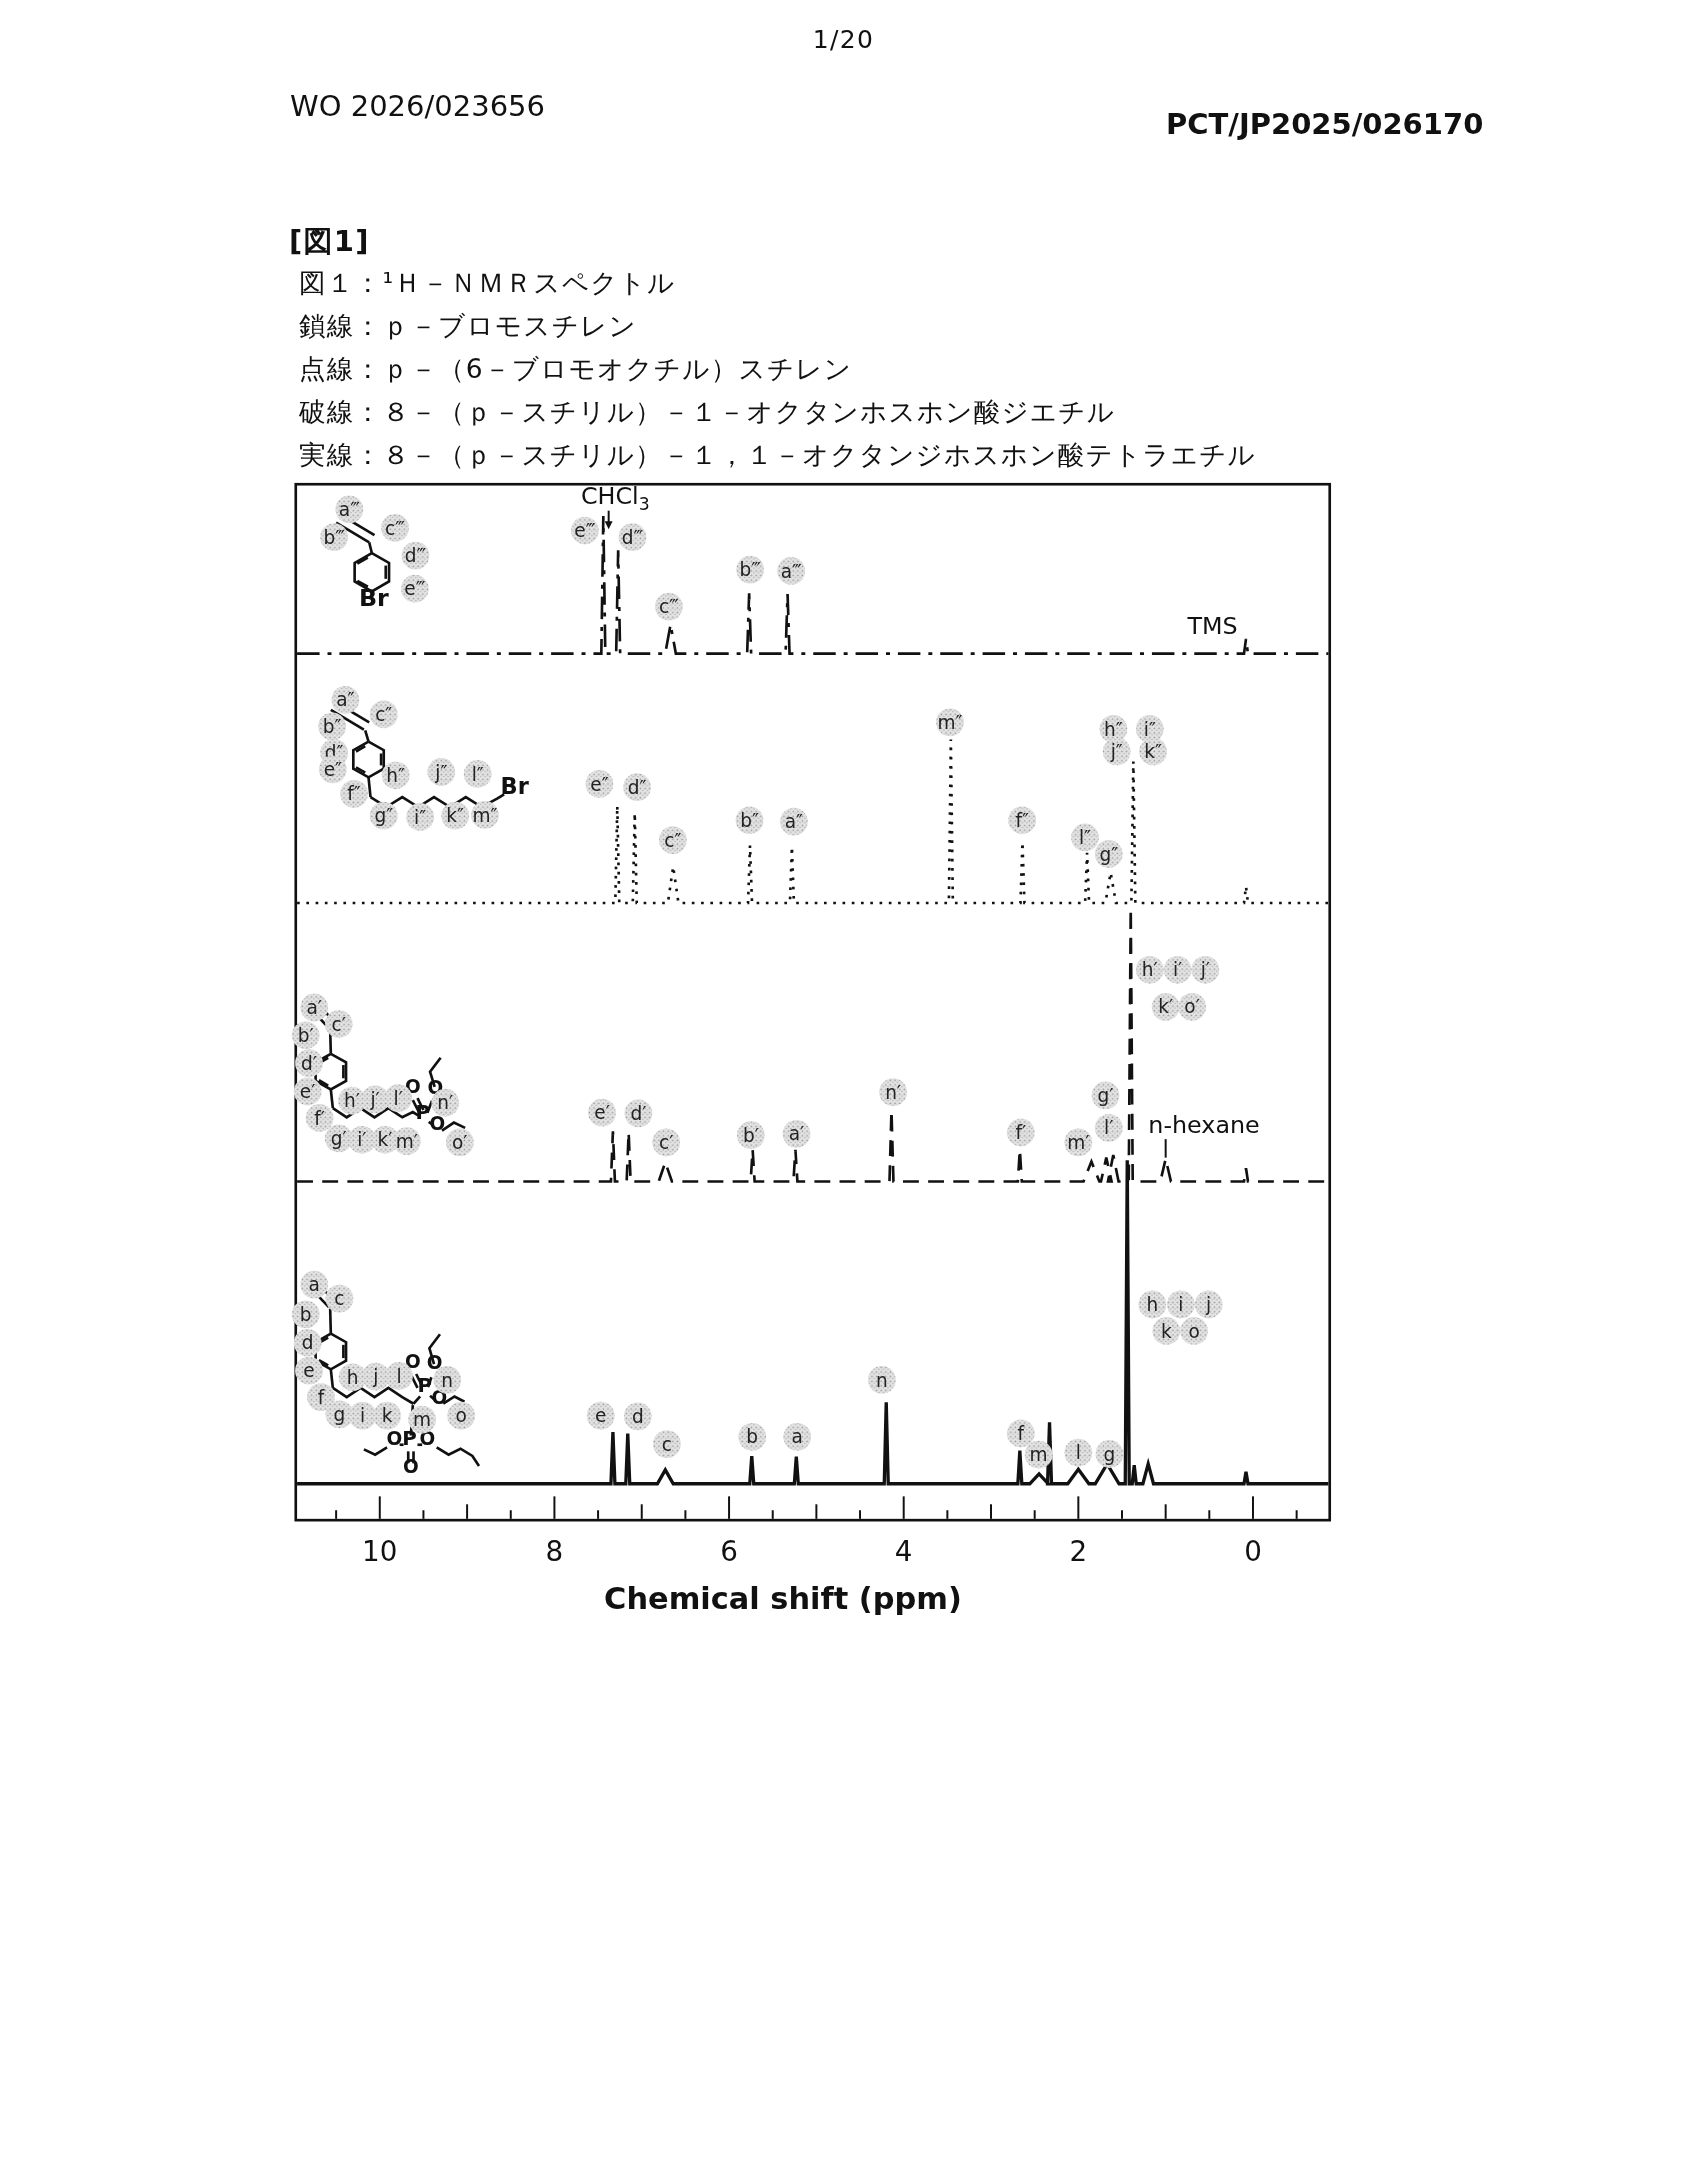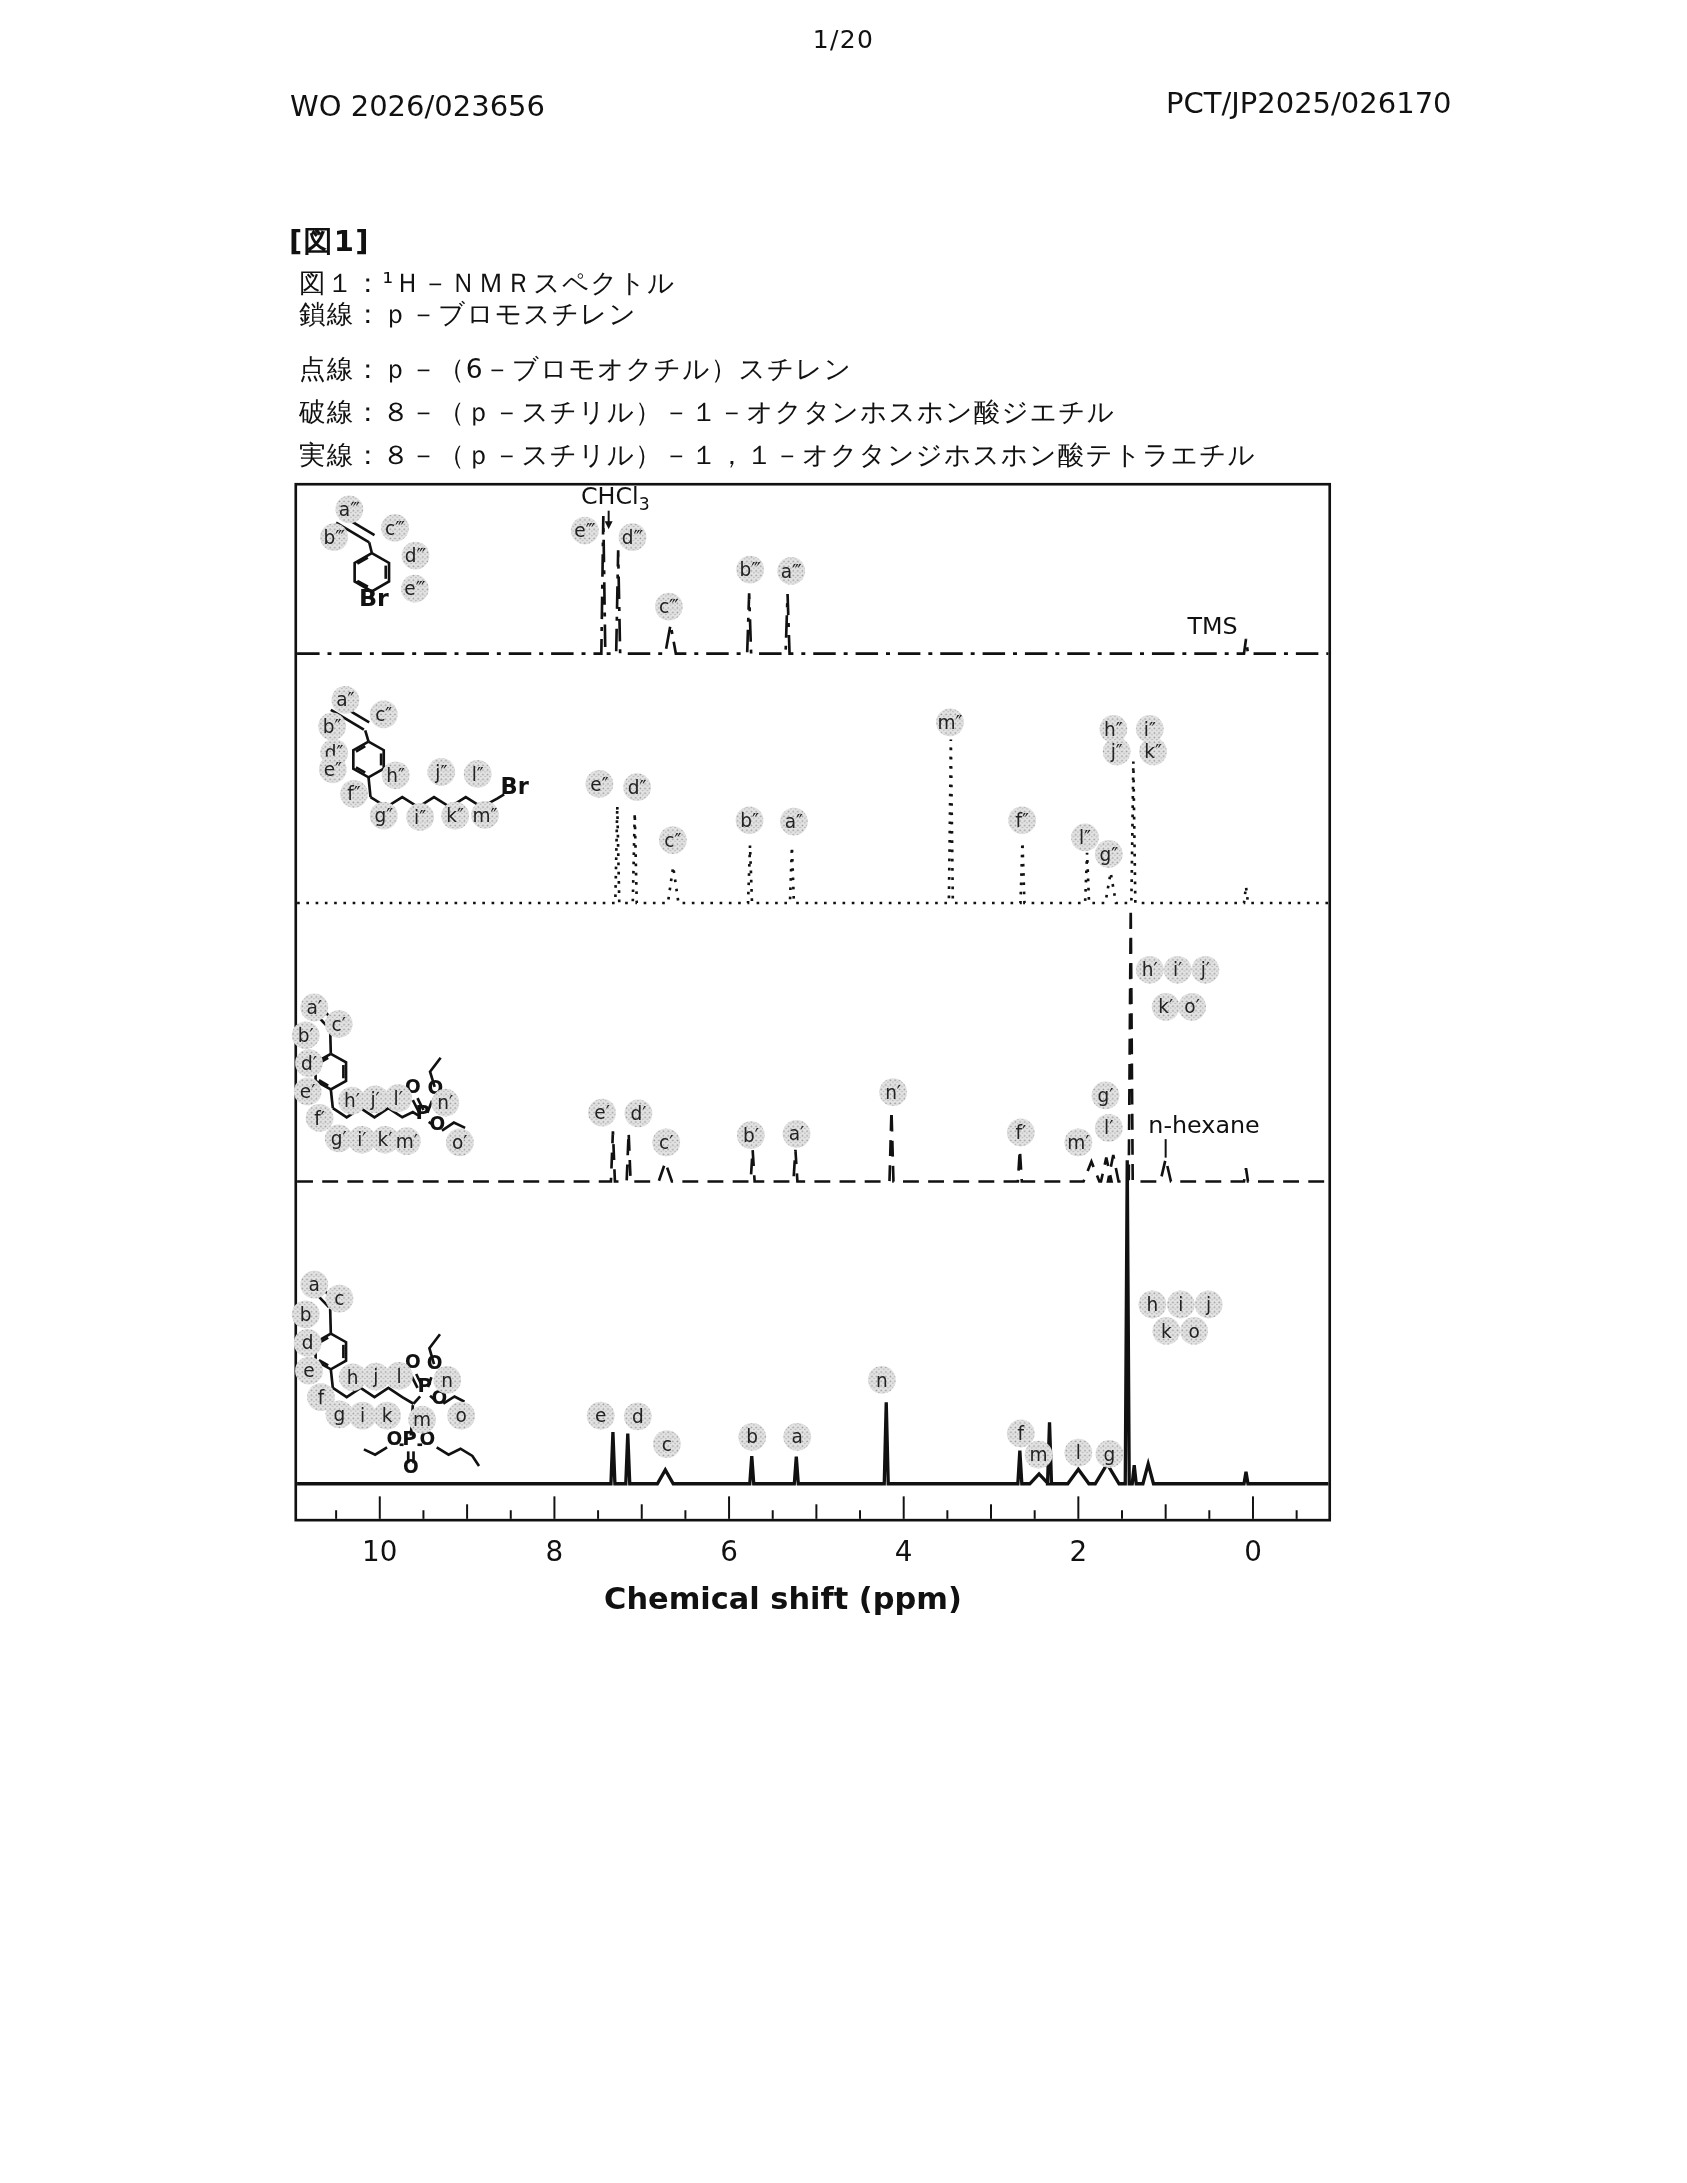--- a/index.html
+++ b/index.html
@@ -1,24 +1,24 @@
 <!DOCTYPE html>
 <html style="font-size:10.6px"><head>
 <meta charset="utf-8">
 <style>
   html,body{margin:0;padding:0;background:#fff;}
   .page{position:relative;width:1687px;height:2183px;background:#ffffff;
         font-family:"DejaVu Sans", sans-serif;color:#111;overflow:hidden;}
   .hdr{position:absolute;white-space:pre;}
   .page-num{top:25px;left:0;right:0;text-align:center;font-size:25px;letter-spacing:1.3px;}
   .wo-num{top:89px;left:290px;font-size:29px;font-weight:normal;}
-  .pct-num{top:86px;left:1166px;font-size:29px;font-weight:normal;text-align:center;}
+  .pct-num{top:107px;left:1166px;font-size:29px;font-weight:bold;text-align:center;}
   .cap{position:absolute;left:299px;font-size:26.5px;font-weight:400;letter-spacing:1.3px;white-space:pre;}
   .fig-tag{position:absolute;left:289px;top:222px;font-size:29px;font-weight:600;letter-spacing:1.3px;}
-  .cap.l0{top:265px}.cap.l1{top:296px}.cap.l2{top:351px}.cap.l3{top:394px}.cap.l4{top:437px}
+  .cap.l0{top:265px}.cap.l1{top:308px}.cap.l2{top:351px}.cap.l3{top:394px}.cap.l4{top:437px}
   svg text{font-family:"DejaVu Sans", sans-serif;fill:#111;}
   .tick-label{font-size:42px;}
   .axis-title{font-size:46px;font-weight:bold;}
   .ann{font-size:36px;}
   .atom{font-weight:bold;}
   .lbl-letter{font-size:28px;fill:#222;}
 </style>
 </head>
 <body>
 

